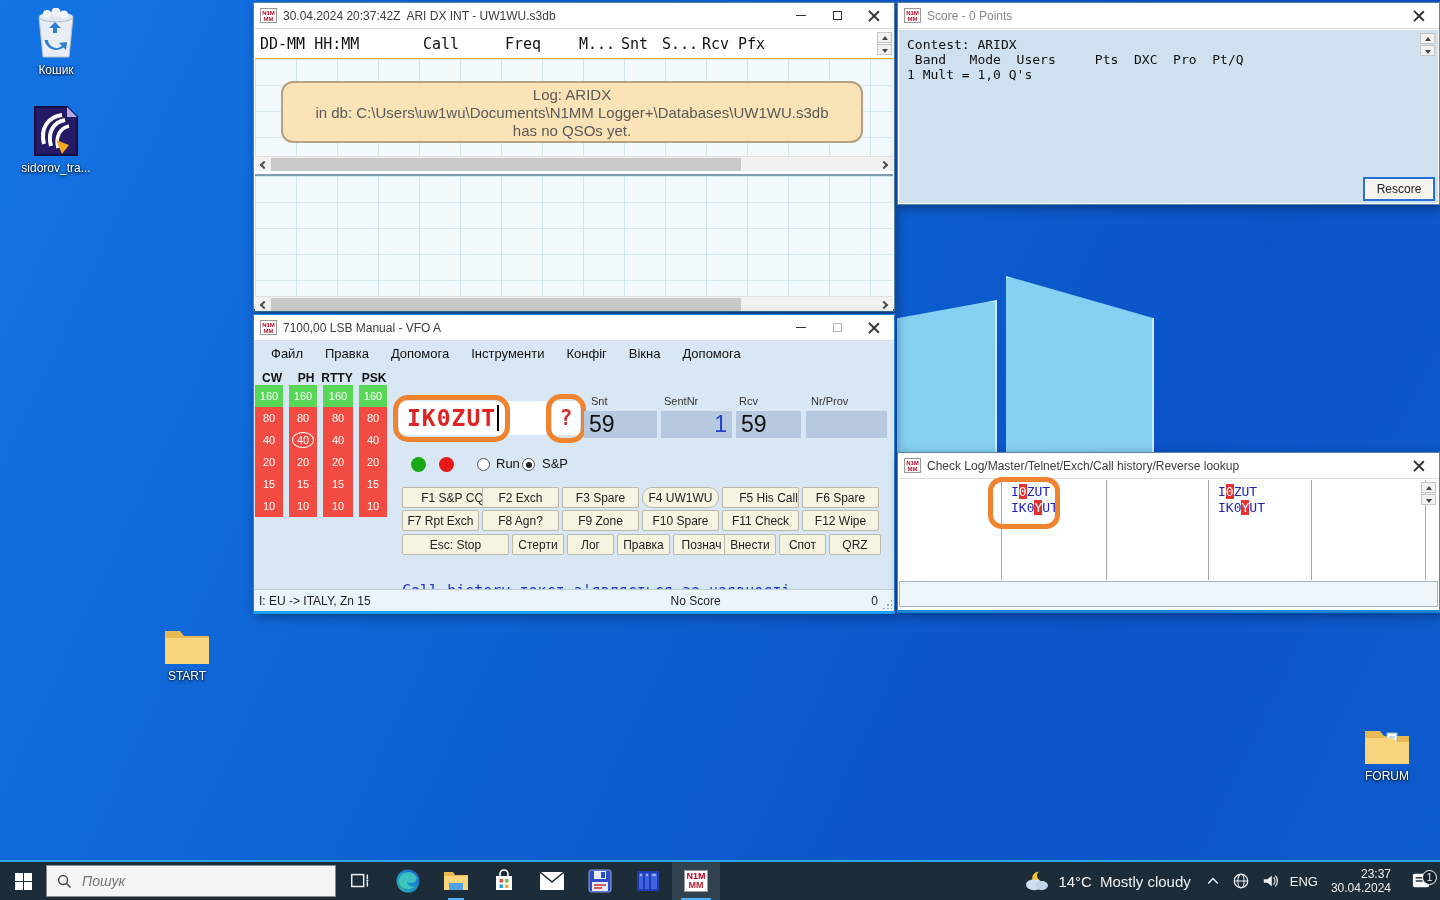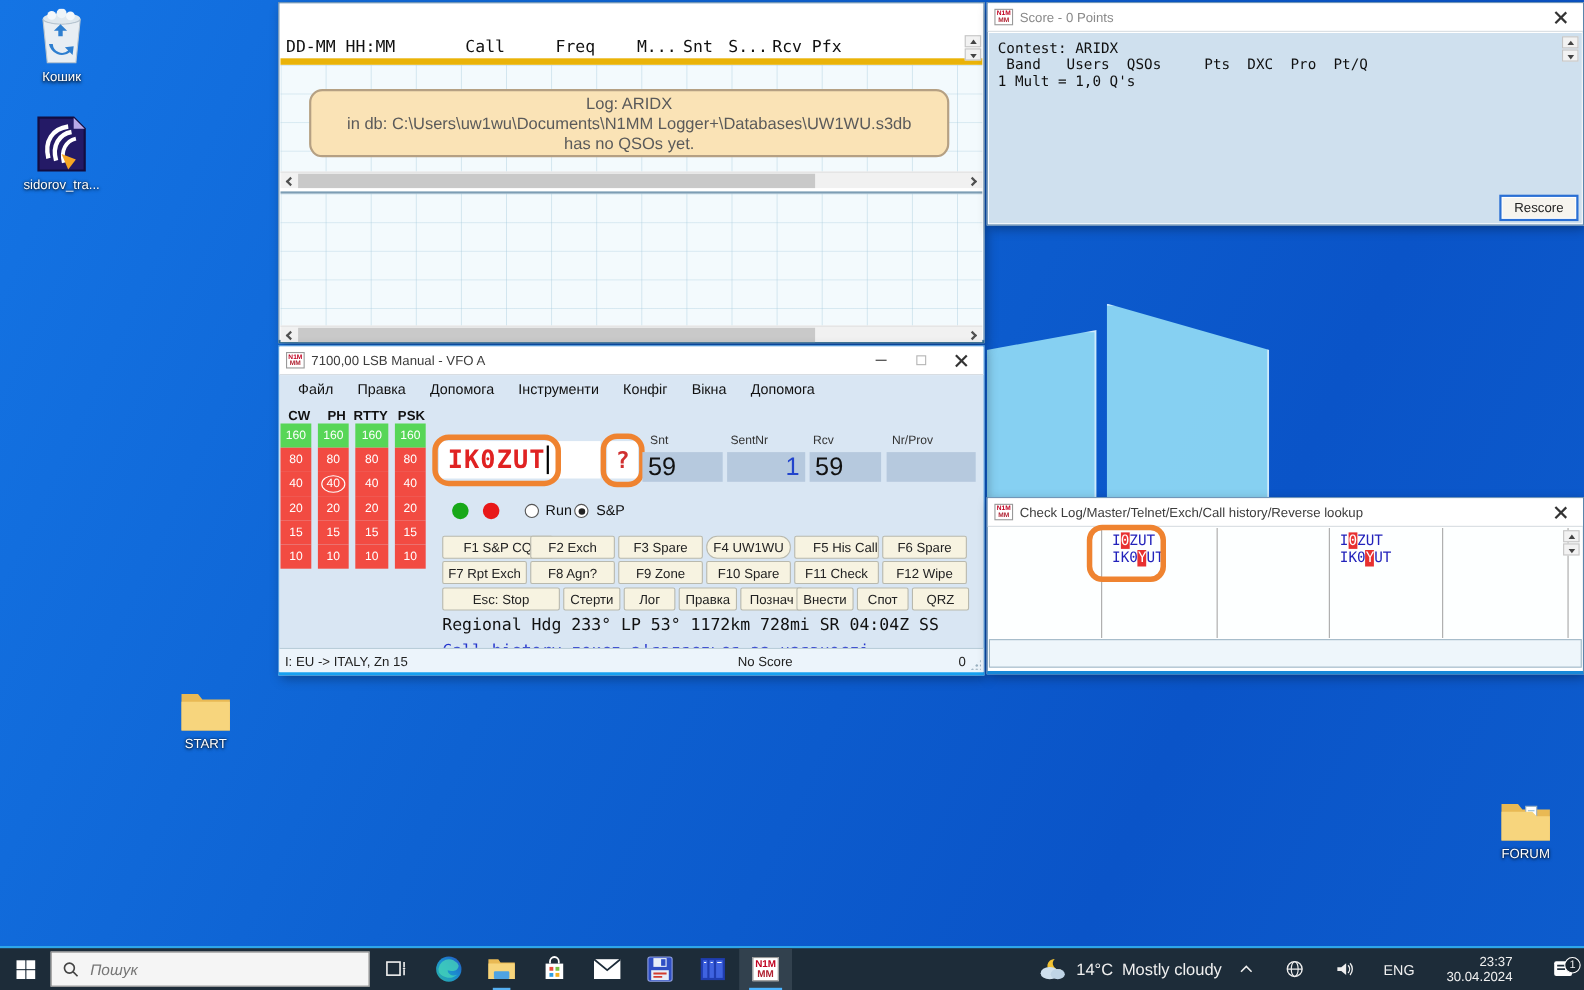--- a/index.html
+++ b/index.html
@@ -38,21 +38,21 @@
   .spin-dn::after { top:4px; border-top:4px solid #444; }
   .hscroll { position:absolute; height:15px; background:#f1f1f1; border-top:1px solid #e0e0e0; }
   .hs-arrow { position:absolute; top:0; width:15px; height:15px; display:flex; align-items:center; justify-content:center; }
   .hs-arrow span { width:6px; height:6px; border-left:2px solid #505050; border-bottom:2px solid #505050; }
   .hs-left span { transform:rotate(45deg); margin-left:3px; }
   .hs-right { right:0; } .hs-right span { transform:rotate(-135deg); margin-right:3px; }
   .hs-thumb { position:absolute; top:1px; height:13px; background:#c9c9c9; }
 
   
   #log-win { left:253px; top:2px; width:642px; height:310px; border-bottom:3px solid #2d6a8f; }
-  #log-header { position:absolute; left:1px; top:27px; right:1px; height:29px; background:#fff; display:flex; align-items:center; font-size:15px; border-bottom:6px solid #eab308; }
+  #log-header { position:absolute; left:1px; top:27px; right:1px; height:29px; background:#fff; display:flex; align-items:center; font-size:15px; border-bottom:1px solid #eab308; }
   .log-col { white-space:pre; color:#111; }
   #log-hdr-spin { top:29px; right:2px; }
   .log-pane { position:absolute; left:1px; right:1px; background-color:#f3fafd;
     background-image:linear-gradient(to right,rgba(170,205,222,.45) 1px,transparent 1px),
                      linear-gradient(to bottom,rgba(170,205,222,.38) 1px,transparent 1px);
     background-size:41px 26px; }
   #log-pane1 { top:56px; height:97px; }
   #log-pane2 { top:171px; height:122px; border-top:2px solid #7d9db4; }
   #log-scroll1 { left:1px; right:1px; top:153px; }
   #log-scroll2 { left:1px; right:1px; top:293px; }
@@ -117,21 +117,21 @@
   .win-logo { width:17px; height:17px; display:grid; grid-template-columns:8px 8px; grid-template-rows:8px 8px; gap:1px; }
   .win-logo i { background:#fff; }
   #search-box { width:290px; height:32px; background:#f5f5f5; border:1px solid #8a8a8a; display:flex; align-items:center; padding-left:10px; gap:10px; }
   #search-box input { border:none; outline:none; background:transparent; font-size:14px; color:#333; width:200px; font-family:"Liberation Sans",sans-serif;font-style:italic; }
   .tb-slot { width:48px; height:100%; display:flex; align-items:center; justify-content:center; position:relative; }
   .tb-slot.running::after { content:""; position:absolute; bottom:0; left:16px; width:16px; height:2px; background:#55b0f2; }
   .tb-slot.active { background:#32414e; }
   .tb-slot.active::after { content:""; position:absolute; bottom:0; left:9px; width:30px; height:2px; background:#4cb4ff; }
   #tb-spacer { flex:1; }
   #weather { display:flex; align-items:center; gap:8px; font-size:15px; margin-right:14px; }
-  #tray { display:flex; align-items:center; gap:27px; }
+  #tray { display:flex; align-items:center; gap:11px; }
   #tray .txt { font-size:13px; }
   #clock { text-align:right; font-size:12px; line-height:14px; margin:0 2px; }
   #notif { position:relative; width:34px; height:100%; display:flex; align-items:center; justify-content:center; margin-right:2px; }
   #notif-badge { position:absolute; right:1px; bottom:5px; width:15px; height:15px; border-radius:50%; background:#16222c; border:1px solid #fff; font-size:10px; display:flex; align-items:center; justify-content:center; }
 </style>
 </head>
 <body>
 
 <div id="desktop">
   <div class="wp-pane" id="wp-pane-a"></div>
@@ -182,20 +182,36 @@
             <line x1="26" y1="15" x2="32" y2="15" stroke="#7fb2d8"></line>
             <line x1="26" y1="19" x2="32" y2="19" stroke="#7fb2d8"></line>
             <path d="M2 12 h28 l4 4 h12 v22 h-44 z" fill="#f7d57d"></path>
           </svg>
         </div>
         <div class="dlabel">FORUM</div>
       </div>
     </div>
 
   <div class="window" id="log-win">
+    <div class="titlebar">
+      <div class="n1mm-logo">
+          <span>N1M</span>
+          <span>MM</span>
+        </div>
+      <div class="tb-title">30.04.2024 20:37:42Z  ARI DX INT - UW1WU.s3db</div>
+      <div class="tb-btn">
+          <span class="ic-min"></span>
+        </div>
+      <div class="tb-btn">
+          <span class="ic-max"></span>
+        </div>
+      <div class="tb-btn">
+          <span class="ic-close"></span>
+        </div>
+    </div>
     <div id="log-header">
         <div class="log-col mono" style="width: 160px; padding-left: 5px;">DD-MM HH:MM</div>
         <div class="log-col mono" style="width: 82px; padding-left: 8px;">Call</div>
         <div class="log-col mono" style="width: 74px; padding-left: 8px;">Freq</div>
         <div class="log-col mono" style="width: 42px; padding-left: 8px;">M...</div>
         <div class="log-col mono" style="width: 41px; padding-left: 8px;">Snt</div>
         <div class="log-col mono" style="width: 40px; padding-left: 8px;">S...</div>
         <div class="log-col mono" style="width: 36px; padding-left: 8px;">Rcv</div>
         <div class="log-col mono" style="width: 34px; padding-left: 8px;">Pfx</div>
       </div>
@@ -237,21 +253,21 @@
           <span>N1M</span>
           <span>MM</span>
         </div>
       <div class="tb-title dim">Score - 0 Points</div>
       <div class="tb-btn">
           <span class="ic-close"></span>
         </div>
     </div>
     <div id="score-body">
       <div class="sline mono">Contest: ARIDX</div>
-      <div class="sline mono"> Band   Users  QSOs     Pts  DXC  Pro  Pt/Q</div>
+      <div class="sline mono"> Band   Mode  Users     Pts  DXC  Pro  Pt/Q</div>
       <div class="sline mono">1 Mult = 1,0 Q's</div>
       <div class="spinner" id="score-spin">
         <span class="spin-btn spin-up"></span>
         <span class="spin-btn spin-dn"></span>
       </div>
       <div id="rescore-btn">Rescore</div>
     </div>
   </div>
 
   <div class="window" id="entry-win">
@@ -360,21 +376,20 @@
           <div class="fkey" style="left: 148px; top: 193px; width: 107px;">Esc: Stop</div>
           <div class="fkey" style="left: 258px; top: 193px; width: 52px;">Стерти</div>
           <div class="fkey" style="left: 313px; top: 193px; width: 47px;">Лог</div>
           <div class="fkey" style="left: 363px; top: 193px; width: 53px;">Правка</div>
           <div class="fkey" style="left: 419px; top: 193px; width: 57px;">Познач</div>
           <div class="fkey" style="left: 470px; top: 193px; width: 52px;">Внести</div>
           <div class="fkey" style="left: 525px; top: 193px; width: 47px;">Спот</div>
           <div class="fkey" style="left: 575px; top: 193px; width: 52px;">QRZ</div>
         </div>
 
-      <div id="info-line" class="mono">Regional Hdg 233° LP 53° 1172km 728mi SR 04:04Z SS</div>
       <div id="ch-line" class="mono">Call history текст з'являється за наявності.</div>
 
       <div id="entry-status">
         <span id="st-left">I: EU -&gt; ITALY, Zn 15</span>
         <span id="st-center">No Score</span>
         <span id="st-right">0</span>
         <span id="grip"></span>
       </div>
     </div>
   </div>

